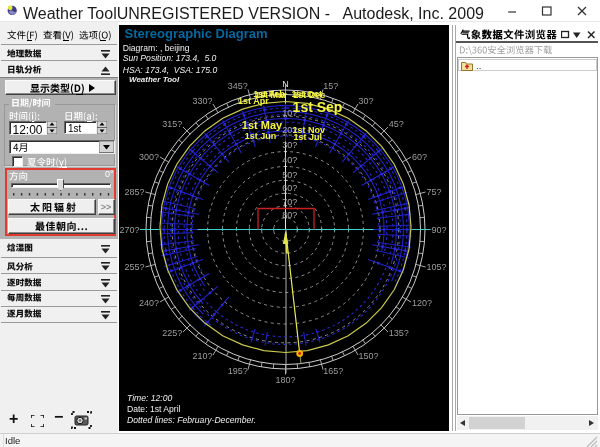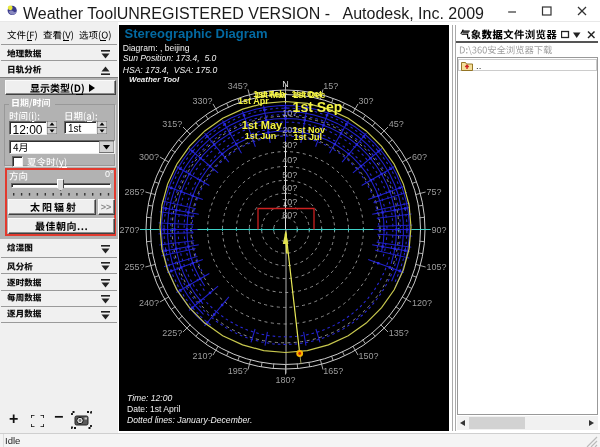--- a/index.html
+++ b/index.html
@@ -365,21 +365,21 @@
 <text x="170.8" y="179.5" fill="#a8a8a8" font-size="9" font-family="Liberation Sans, sans-serif" text-anchor="middle">70?</text>
 <text x="170.8" y="193" fill="#a8a8a8" font-size="9" font-family="Liberation Sans, sans-serif" text-anchor="middle">80?</text>
 </svg>
   <div class="abs" style="left:5.5px;top:1.4px;color:#0369a1;font-weight:bold;font-size:13px">Stereographic Diagram</div>
   <div class="abs" style="left:3.7px;top:17.6px;color:#efefef;font-size:8.6px">Diagram: , beijing</div>
   <div class="abs" style="left:3.7px;top:28.2px;color:#efefef;font-size:8.6px;font-style:italic">Sun Position: 173.4,&nbsp; 5.0</div>
   <div class="abs" style="left:3.7px;top:40.3px;color:#efefef;font-size:8.6px;font-style:italic">HSA: 173.4,&nbsp; VSA: 175.0</div>
   <div class="abs" style="left:10px;top:50.2px;color:#efefef;font-size:8px;font-weight:bold;font-style:italic">Weather Tool</div>
   <div class="abs" style="left:8px;top:368px;color:#efefef;font-size:8.6px;font-style:italic">Time: 12:00</div>
   <div class="abs" style="left:8px;top:378.9px;color:#efefef;font-size:8.6px;">Date: 1st April</div>
-  <div class="abs" style="left:8px;top:389.7px;color:#efefef;font-size:8.6px;font-style:italic">Dotted lines: January-December.</div>
+  <div class="abs" style="left:8px;top:389.7px;color:#efefef;font-size:8.6px;font-style:italic">Dotted lines: February-December.</div>
 <div style="position:absolute;left:134.3px;top:64px;color:#f4f442;font-weight:bold;font-size:9px;white-space:nowrap">1st Feb</div>
     <div style="position:absolute;left:135.9px;top:64.6px;color:#f4f442;font-weight:bold;font-size:9px;white-space:nowrap">1st Mar</div>
     <div style="position:absolute;left:172.6px;top:64px;color:#f4f442;font-weight:bold;font-size:9px;white-space:nowrap">1st Oct</div>
     <div style="position:absolute;left:174.2px;top:64.6px;color:#f4f442;font-weight:bold;font-size:9px;white-space:nowrap">1st Dec</div>
     <div style="position:absolute;left:119px;top:70.7px;color:#f4f442;font-weight:bold;font-size:9px;white-space:nowrap">1st Apr</div>
     <div style="position:absolute;left:122.8px;top:93.7px;color:#f4f442;font-weight:bold;font-size:11px;white-space:nowrap">1st May</div>
     <div style="position:absolute;left:125.7px;top:106.1px;color:#f4f442;font-weight:bold;font-size:9px;white-space:nowrap">1st Jun</div>
     <div style="position:absolute;left:173.6px;top:74px;color:#f4f442;font-weight:bold;font-size:14px;white-space:nowrap">1st Sep</div>
     <div style="position:absolute;left:173.6px;top:100.4px;color:#f4f442;font-weight:bold;font-size:9px;white-space:nowrap">1st Nov</div>
     <div style="position:absolute;left:174.5px;top:107.1px;color:#f4f442;font-weight:bold;font-size:9px;white-space:nowrap">1st Jul</div>

